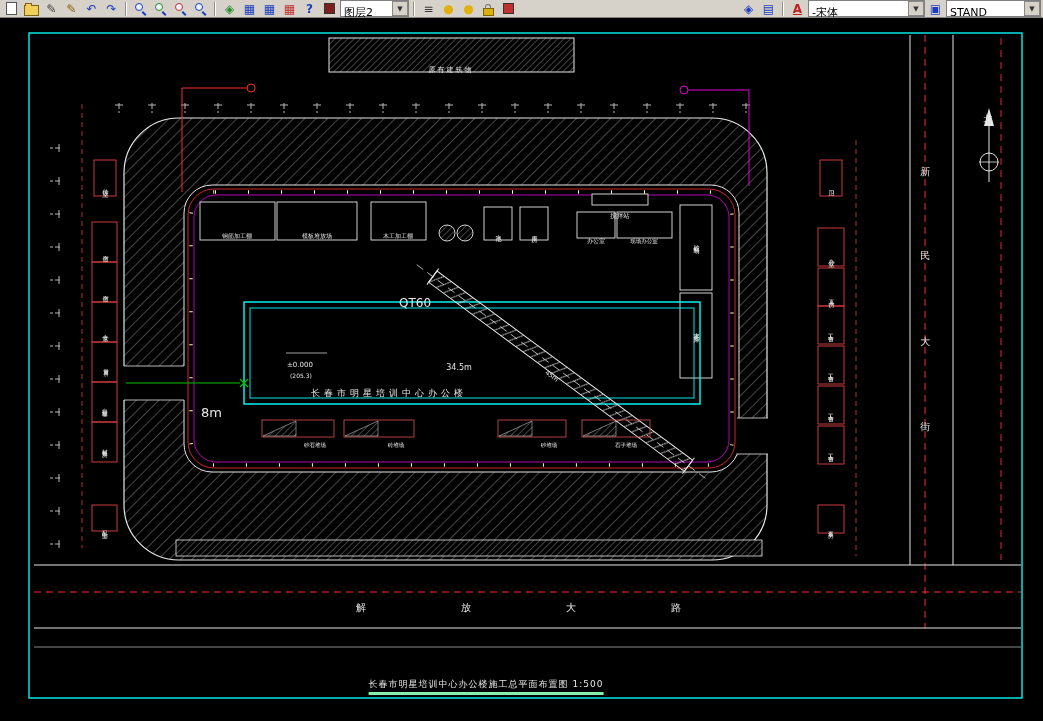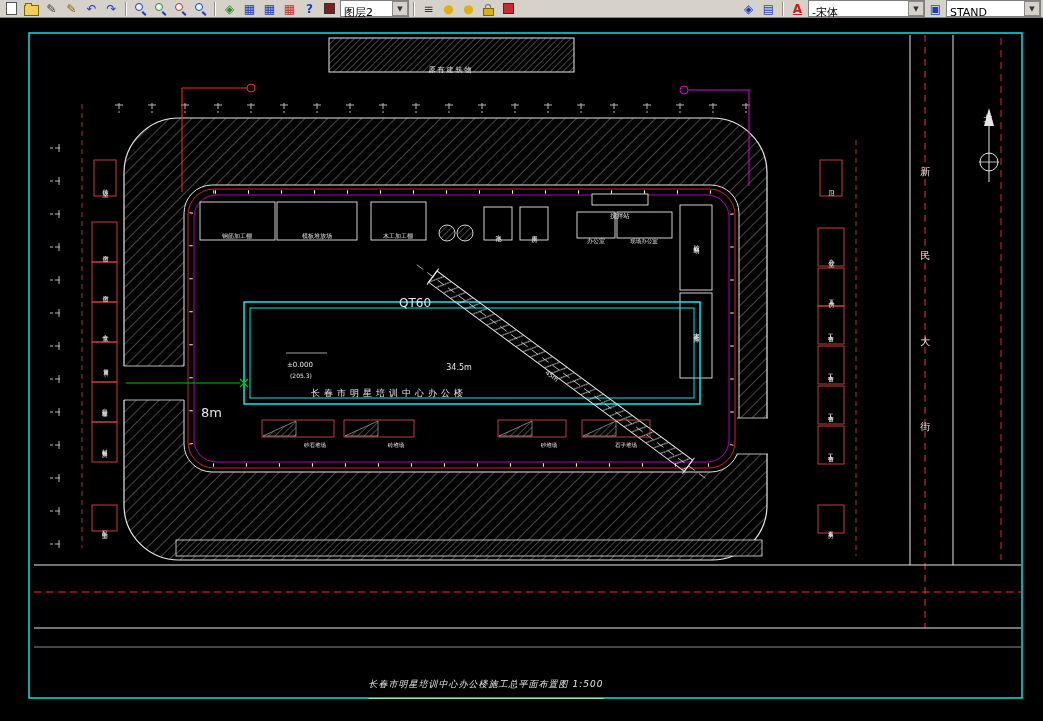--- a/index.html
+++ b/index.html
@@ -44,21 +44,21 @@
   
   .canvas{position:absolute;left:4px;top:18px;width:933px;height:703px;background:#000;}
   svg{display:block;}
 
   
   .labels{position:absolute;left:0;top:0;width:1043px;height:721px;pointer-events:none;
     color:#e6e6e6;}
   .lbl{position:absolute;line-height:1.15;white-space:nowrap;}
   .c{transform:translateX(-50%);}
   .v{writing-mode:vertical-rl;text-orientation:upright;letter-spacing:1px;transform:translateX(-50%);}
-  .u{border-bottom:1px solid #86efac;padding-bottom:9px;font-style:italic;}
+  .u{border-bottom:3px solid #86efac;padding-bottom:3px;}
 </style>
 </head>
 <body>
 
 <div id="app">
 
   <div class="toolbar">
     <span class="tb">
         <span class="ic-sheets"></span>
       </span>
@@ -344,17 +344,18 @@
       <div class="lbl v" style="left:827px;top:166px;font-size:6px">门卫</div>
       <div class="lbl v" style="left:827px;top:236px;font-size:6px">办公室</div>
       <div class="lbl v" style="left:827px;top:276px;font-size:6px">工具房</div>
       <div class="lbl v" style="left:827px;top:311px;font-size:5.5px">工人宿舍</div>
       <div class="lbl v" style="left:827px;top:351px;font-size:5.5px">工人宿舍</div>
       <div class="lbl v" style="left:827px;top:391px;font-size:5.5px">工人宿舍</div>
       <div class="lbl v" style="left:827px;top:431px;font-size:5.5px">工人宿舍</div>
       <div class="lbl v" style="left:827px;top:508px;font-size:5.5px">水泵房</div>
 
       <div class="lbl v" style="left:921px;top:140px;font-size:10px;letter-spacing:85px">新民大街</div>
+      <div class="lbl" style="left:352px;top:584px;font-size:10px;letter-spacing:95px">解放大路</div>
 
       <div class="lbl c u" style="left:482px;top:661px;font-size:9px;letter-spacing:1px">长春市明星培训中心办公楼施工总平面布置图 1:500</div>
     </div>
   </div>
 </div>
 
 </body></html>

